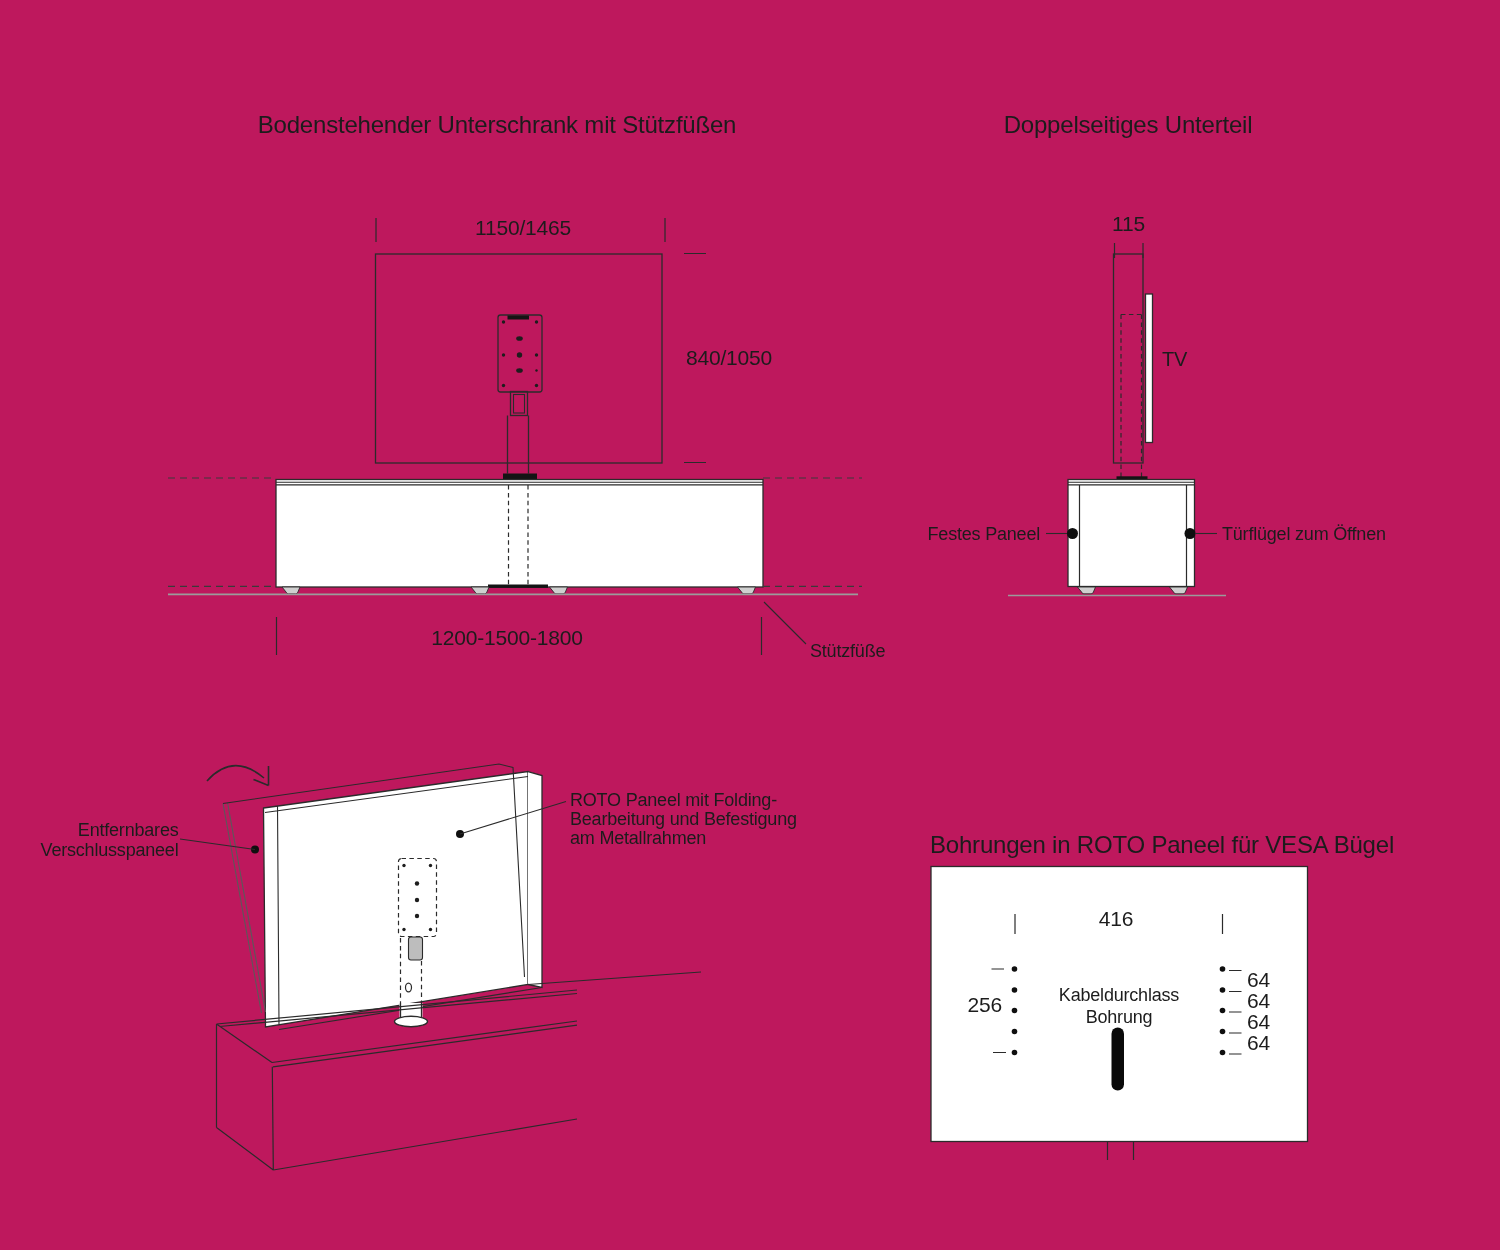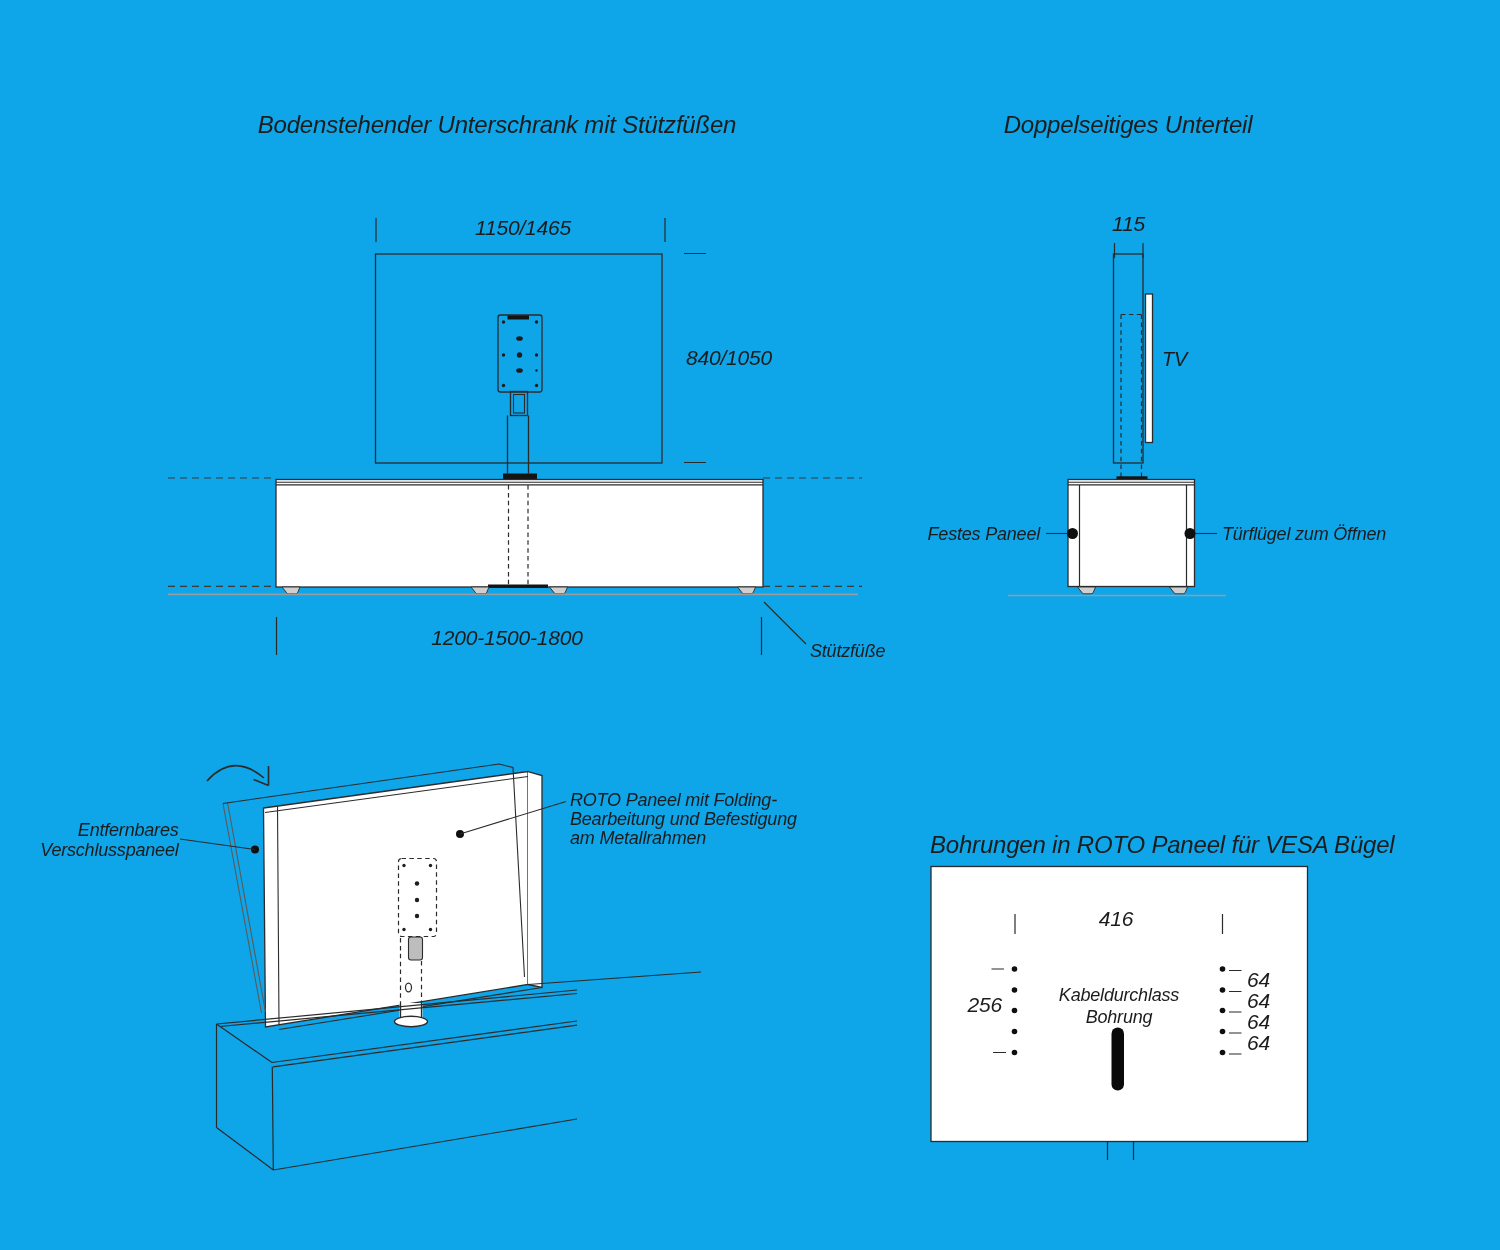--- a/index.html
+++ b/index.html
@@ -1,16 +1,16 @@
 <!DOCTYPE html>
 <html><head>
 <meta charset="utf-8">
 <style>
   html,body{margin:0;padding:0;background:#fff;}
-  .canvas{position:relative;width:1500px;height:1250px;background:#0ea5e9;overflow:hidden;font-style:italic;}
+  .canvas{position:relative;width:1500px;height:1250px;background:#be185d;overflow:hidden;}
   svg{position:absolute;inset:0;}
   text{font-family:"Liberation Sans",sans-serif;fill:#1c1c1c;letter-spacing:-0.2px;}
   .t-title{font-size:24px;}
   .t-dim{font-size:21px;}
   .t-label{font-size:18px;}
   .t-tv{font-size:20px;}
   .ln{stroke:#2b2b2b;stroke-width:1.3;fill:none;}
   .ln-thin{stroke:#2b2b2b;stroke-width:1.1;fill:none;}
   .ln-tick{stroke:#2b2b2b;stroke-width:1.2;fill:none;}
   .ln-dash{stroke:#3a3a3a;stroke-width:1.2;fill:none;stroke-dasharray:7 5;}

